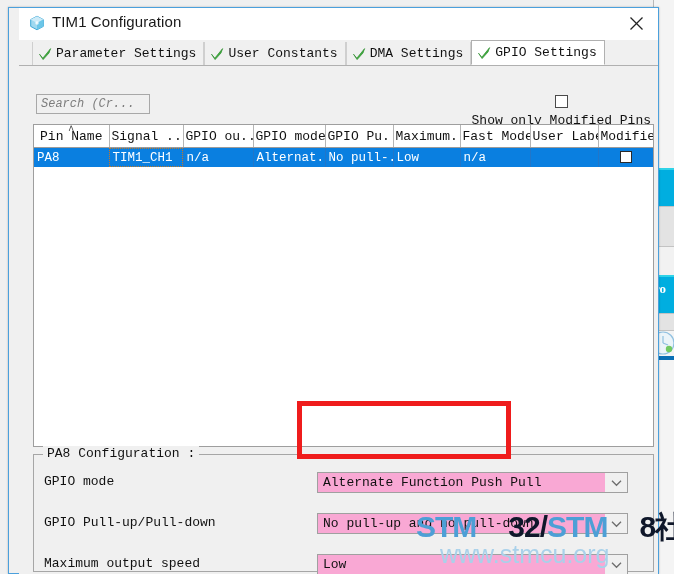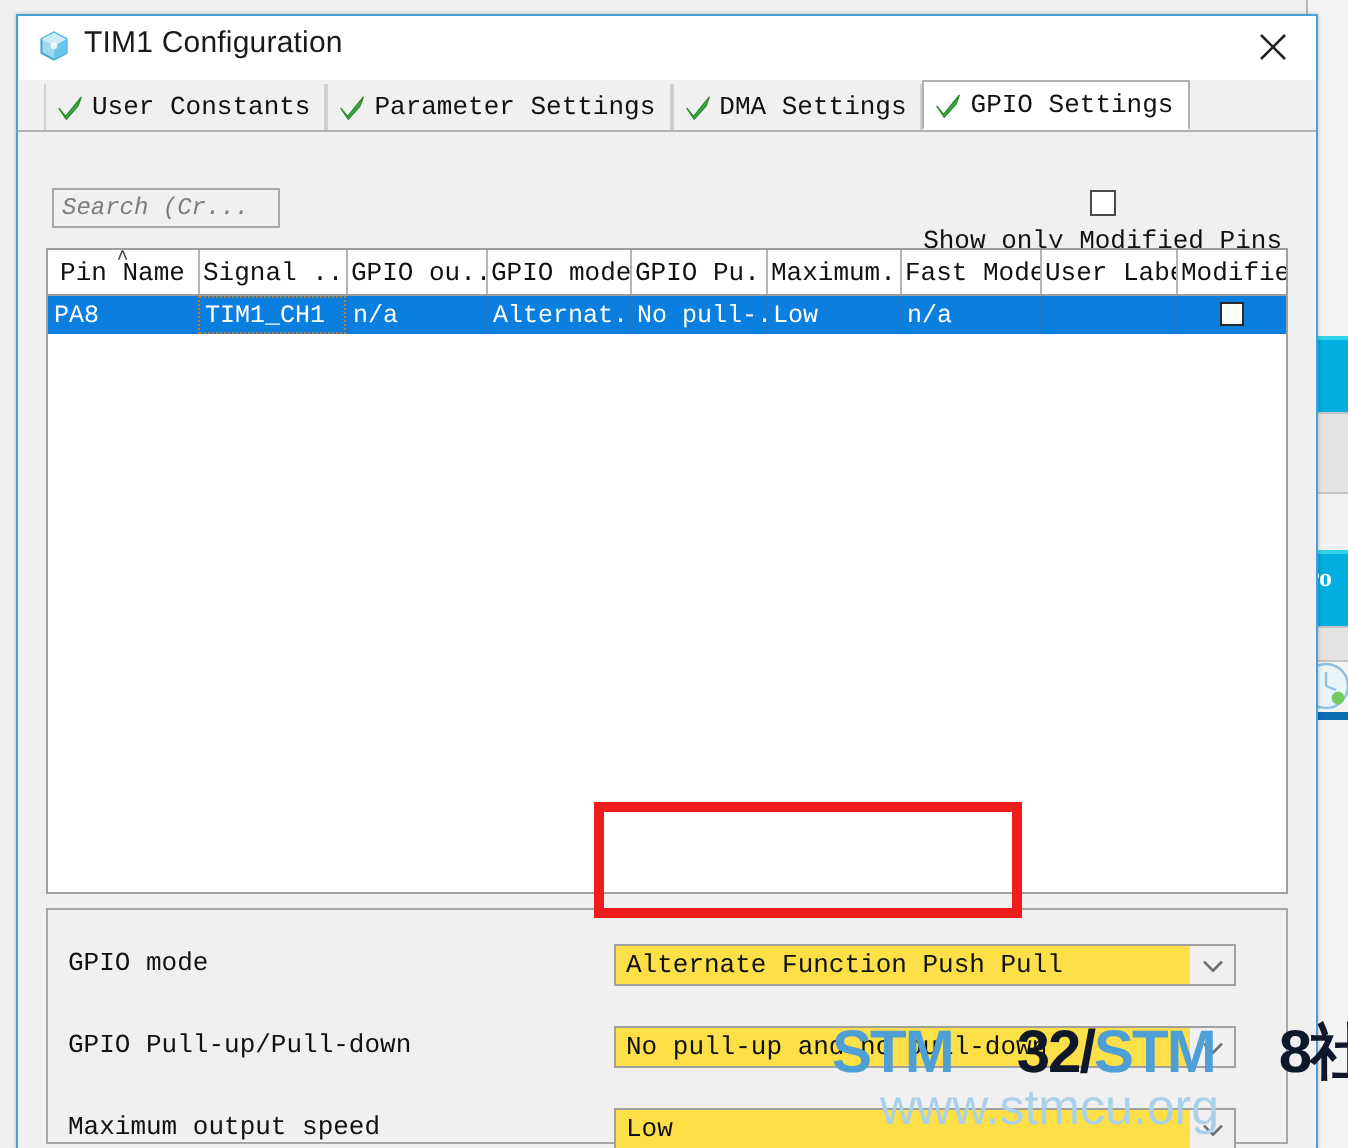--- a/index.html
+++ b/index.html
@@ -23,20 +23,21 @@
   .bg-gray.g3{top:313px;height:16px;width:20px;}
   .bg-txt{position:absolute;right:0px;top:281px;width:20px;font:bold 13px "Liberation Serif",serif;color:#ffffff;letter-spacing:0px;}
   .bg-clock{position:absolute;right:-2px;top:330px;width:26px;height:26px;opacity:.85;}
   .bg-bot{position:absolute;right:0;top:356px;width:20px;height:4px;background:#0a6fb5;}
 
   
   .dlg{
     position:absolute;left:8px;top:7px;width:651px;height:567px;
     background:#f0f0f0;border:1px solid #4ba0dc;box-sizing:border-box;
     box-shadow:0 0 2px rgba(0,0,0,.25);
+    padding-left:10px;
   }
   .titlebar{
     position:relative;height:31px;background:#ffffff;
     border-bottom:1px solid #ffffff;
   }
   .title-ico{position:absolute;left:10px;top:7px;width:16px;height:16px;}
   .title-txt{
     position:absolute;left:33px;top:5px;
     font:15px "Liberation Sans",sans-serif;color:#1a1a1a;
     letter-spacing:.1px;
@@ -134,21 +135,21 @@
     position:absolute;left:9px;top:-9px;background:#f0f0f0;padding:0 4px;
     font:13px "Liberation Mono",monospace;color:#111;white-space:nowrap;
   }
   .row{position:absolute;left:0;width:100%;height:22px;}
   .row .lbl{
     position:absolute;left:10px;top:2px;
     font:13px "Liberation Mono",monospace;color:#111;white-space:nowrap;
   }
   .combo{
     position:absolute;left:297px;width:311px;height:21px;
-    background:#fde047;border:1px solid #a0a0a0;box-sizing:border-box;
+    background:#f9a8d4;border:1px solid #a0a0a0;box-sizing:border-box;
     display:flex;align-items:center;
   }
   .combo .val{
     flex:1;padding-left:5px;font:13px "Liberation Mono",monospace;color:#111;
     white-space:nowrap;overflow:hidden;
   }
   .combo .arrow{
     width:22px;height:19px;background:#f0f0f0;display:flex;align-items:center;justify-content:center;flex:0 0 auto;
   }
 
@@ -215,29 +216,29 @@
     </div>
 
     <div class="tabstrip">
       <div class="tabs">
         <div class="tab">
           <span class="chk-ico">
             <svg width="14" height="14" viewBox="0 0 14 14">
                 <path d="M1.5 7.2 L4.8 11.2 L12.6 1.6 L11.0 6.0 L5.1 12.6 Z" fill="#3fae3f" stroke="#2d8c2d" stroke-width=".7" stroke-linejoin="round"></path>
               </svg>
           </span>
-          <span>User Constants</span>
+          <span>Parameter Settings</span>
         </div>
         <div class="tab">
           <span class="chk-ico">
             <svg width="14" height="14" viewBox="0 0 14 14">
                 <path d="M1.5 7.2 L4.8 11.2 L12.6 1.6 L11.0 6.0 L5.1 12.6 Z" fill="#3fae3f" stroke="#2d8c2d" stroke-width=".7" stroke-linejoin="round"></path>
               </svg>
           </span>
-          <span>Parameter Settings</span>
+          <span>User Constants</span>
         </div>
         <div class="tab">
           <span class="chk-ico">
             <svg width="14" height="14" viewBox="0 0 14 14">
                 <path d="M1.5 7.2 L4.8 11.2 L12.6 1.6 L11.0 6.0 L5.1 12.6 Z" fill="#3fae3f" stroke="#2d8c2d" stroke-width=".7" stroke-linejoin="round"></path>
               </svg>
           </span>
           <span>DMA Settings</span>
         </div>
         <div class="tab active">
@@ -302,20 +303,21 @@
               <td></td>
               <td class="center">
                 <span class="cell-cbox"></span>
               </td>
             </tr>
           </tbody>
         </table>
       </div>
 
       <div class="cfgbox">
+        <div class="legend">PA8 Configuration :</div>
 
         <div class="row" style="top:17px;">
           <div class="lbl">GPIO mode</div>
           <div class="combo" style="left:283px;top:0px;">
             <span class="val">Alternate Function Push Pull</span>
             <span class="arrow">
               <svg width="11" height="8" viewBox="0 0 11 8">
                   <path d="M1 1.8 L5.5 6.3 L10 1.8" fill="none" stroke="#6d6d6d" stroke-width="1.3"></path>
                 </svg>
             </span>

